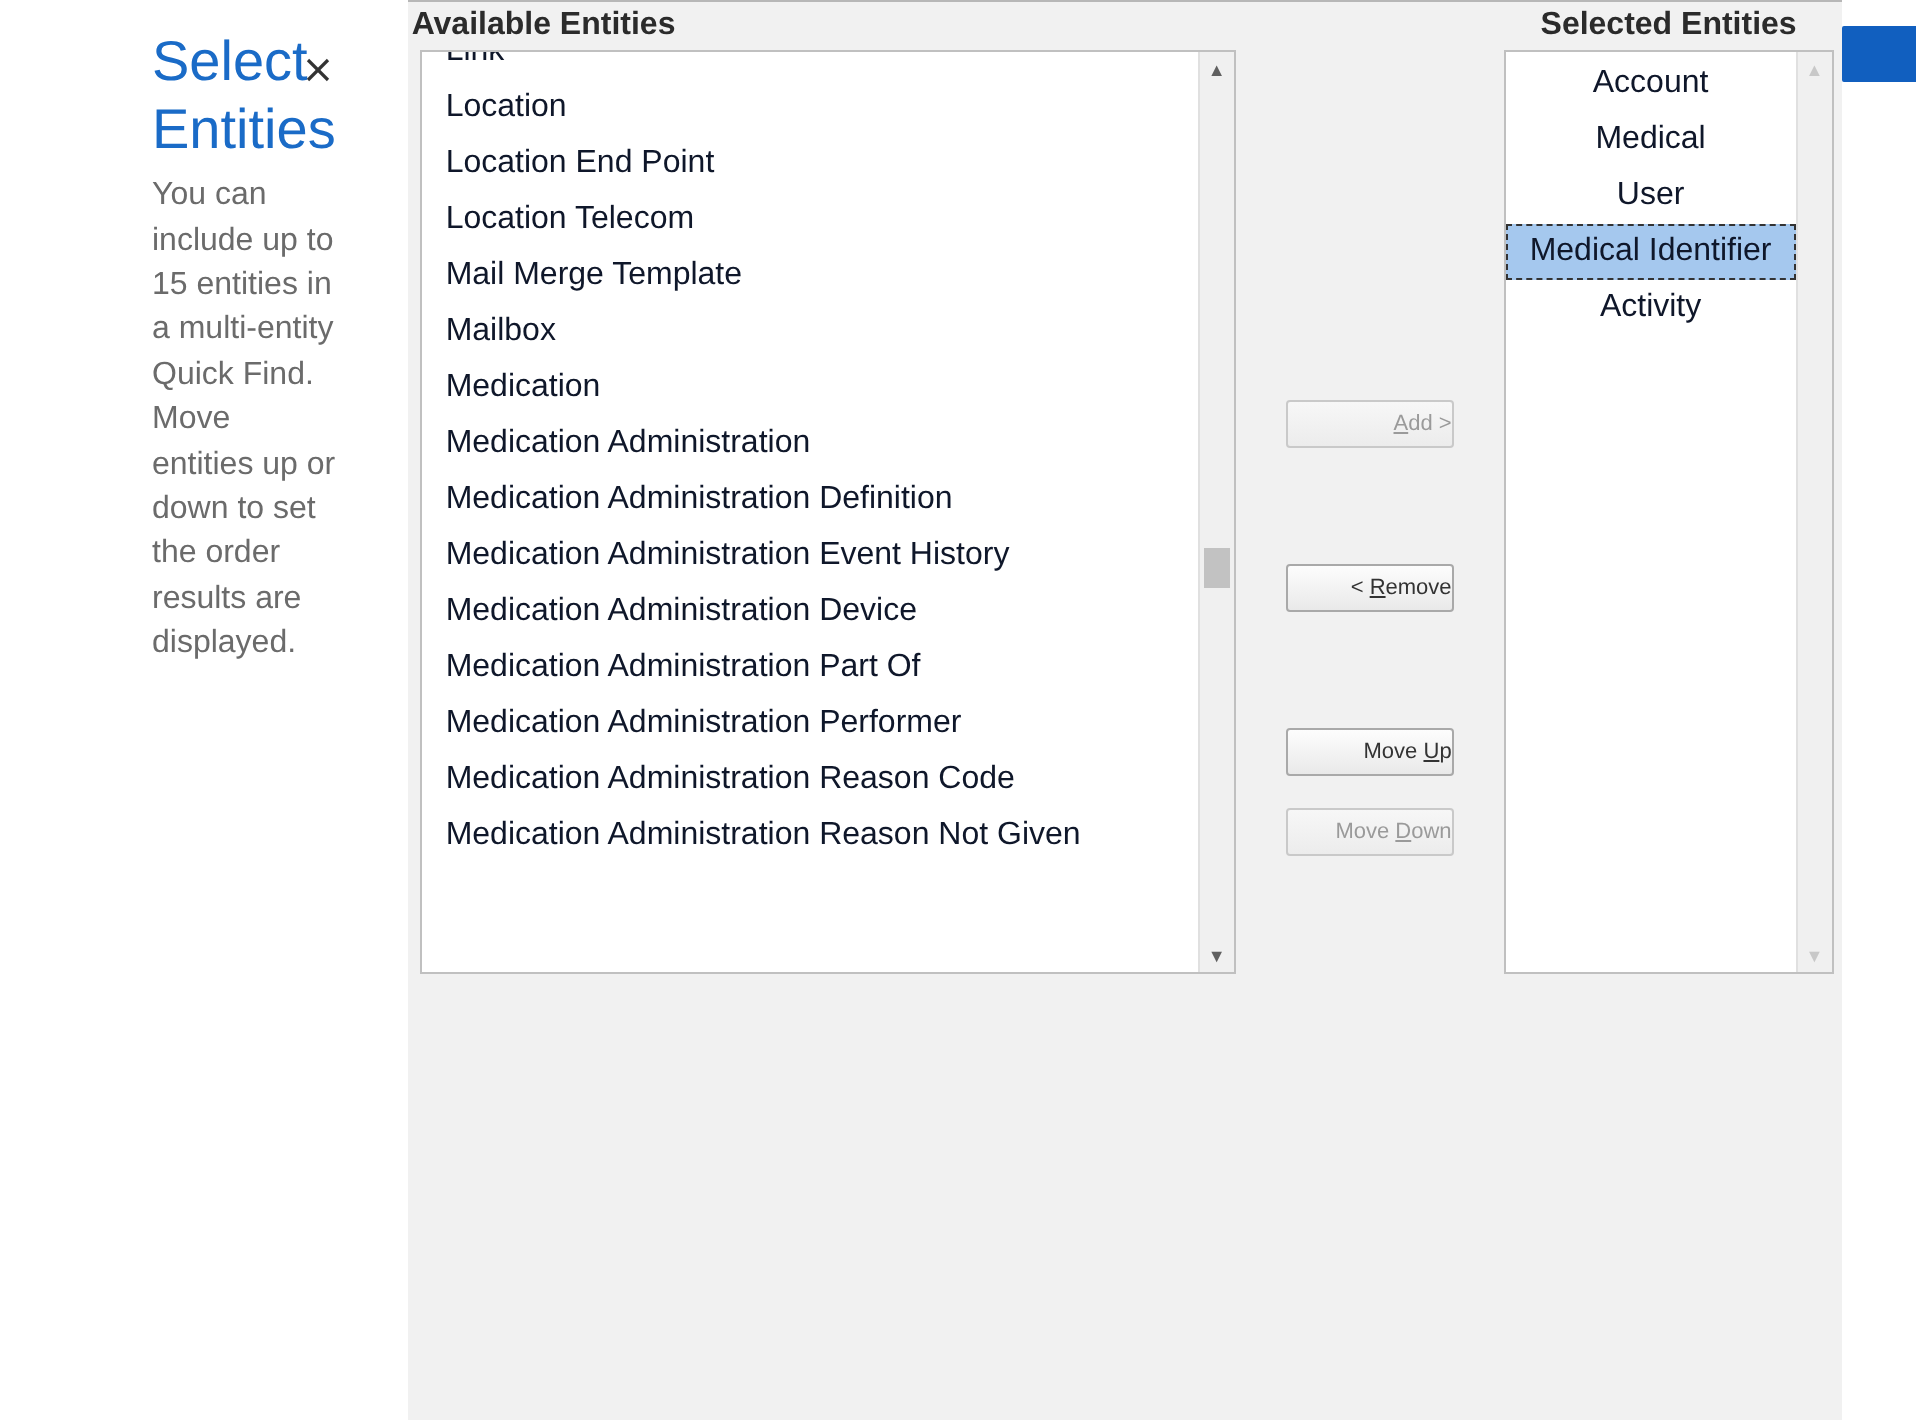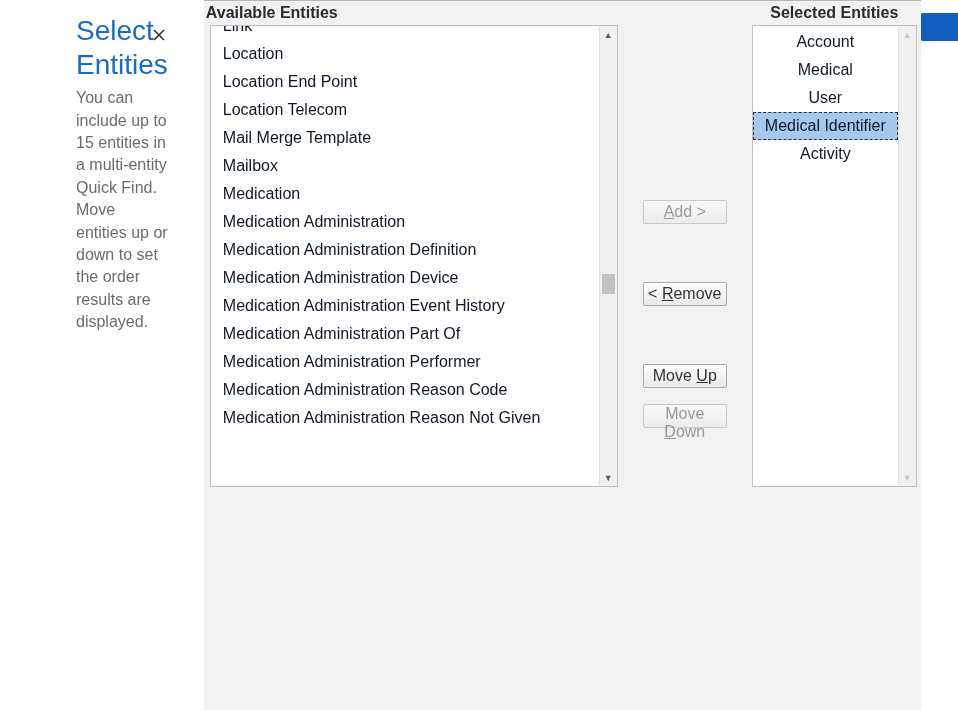--- a/index.html
+++ b/index.html
@@ -144,27 +144,28 @@
   .sb-arrow.bottom { bottom: 0; }
   .sb-thumb {
     position: absolute;
     left: 2px;
     width: 13px;
     background: #c2c2c2;
   }
   .mid-btn {
     width: 84px;
     height: 24px;
-    font-size: 16px;
+    font-size: 11px;
     color: #333;
     background: linear-gradient(#fdfdfd, #e9e9e9);
     border: 1px solid #a9a9a9;
     border-radius: 2px;
     cursor: pointer;
     padding: 0;
+    text-align: right;
   }
   .mid-btn:disabled {
     color: #9a9a9a;
     background: linear-gradient(#f7f7f7, #ececec);
     border-color: #c9c9c9;
     cursor: default;
   }
   .mid-btn .ul { text-decoration: underline; }
   .mid-gap-lg { height: 26px; }
   .footer {
@@ -219,22 +220,22 @@
           <div class="list" id="available-list">
               <div class="list-item" style="margin-top: -16px;">Link</div>
               <div class="list-item">Location</div>
               <div class="list-item">Location End Point</div>
               <div class="list-item">Location Telecom</div>
               <div class="list-item">Mail Merge Template</div>
               <div class="list-item">Mailbox</div>
               <div class="list-item">Medication</div>
               <div class="list-item">Medication Administration</div>
               <div class="list-item">Medication Administration Definition</div>
+              <div class="list-item">Medication Administration Event History</div>
               <div class="list-item">Medication Administration Device</div>
-              <div class="list-item">Medication Administration Event History</div>
               <div class="list-item">Medication Administration Part Of</div>
               <div class="list-item">Medication Administration Performer</div>
               <div class="list-item">Medication Administration Reason Code</div>
               <div class="list-item">Medication Administration Reason Not Given</div>
             </div>
           <div class="scrollbar">
             <div class="sb-arrow top">▲</div>
             <div class="sb-thumb" style="top:248px;height:20px;"></div>
             <div class="sb-arrow bottom">▼</div>
           </div>

